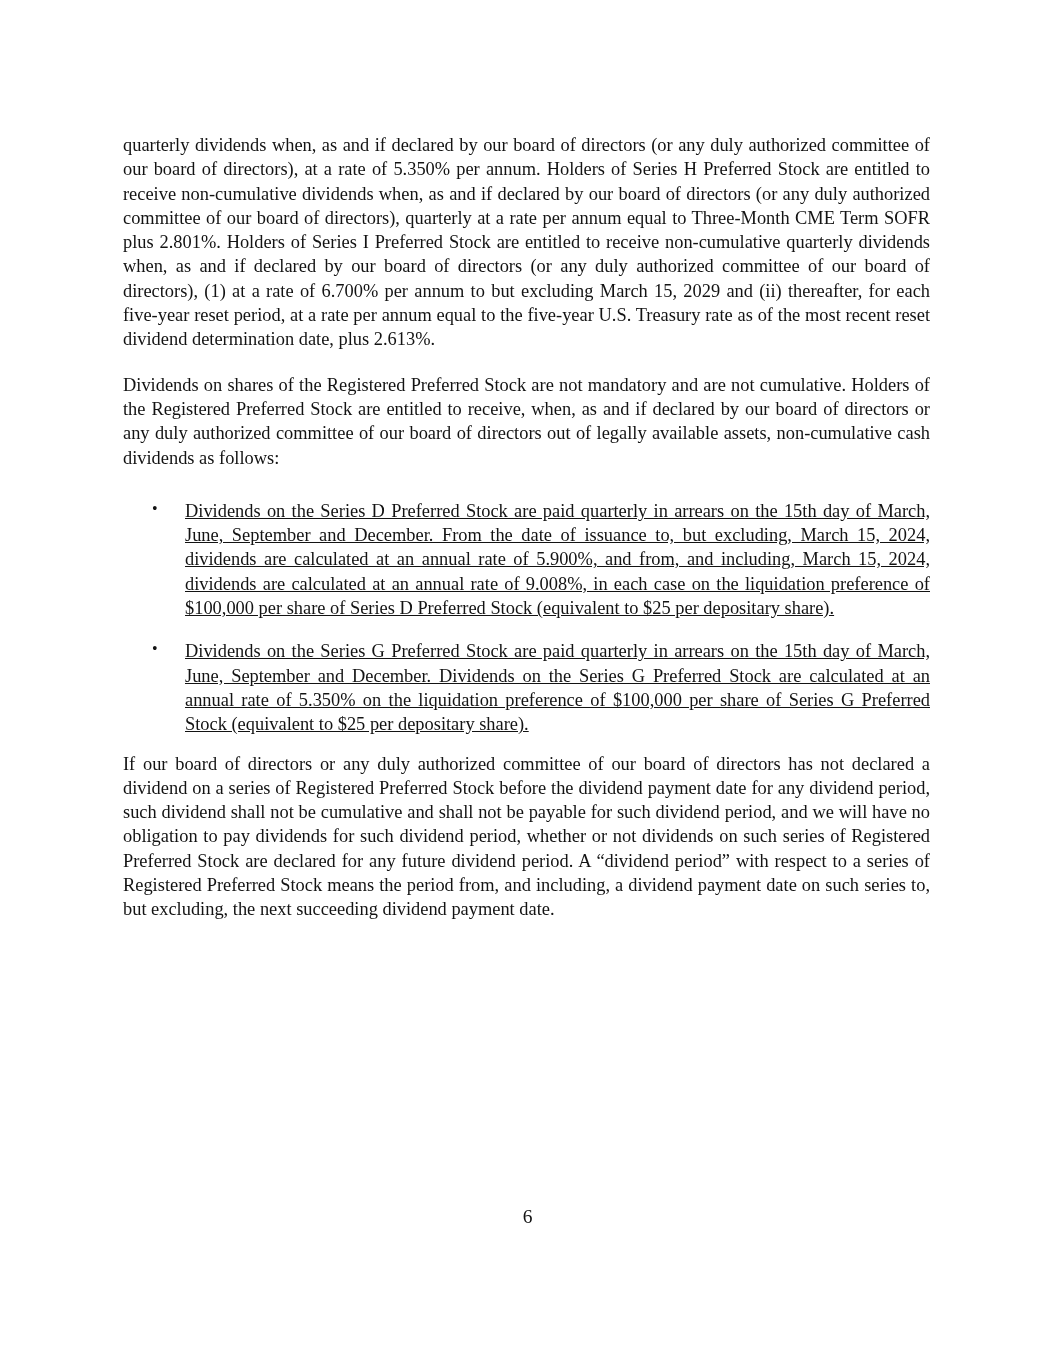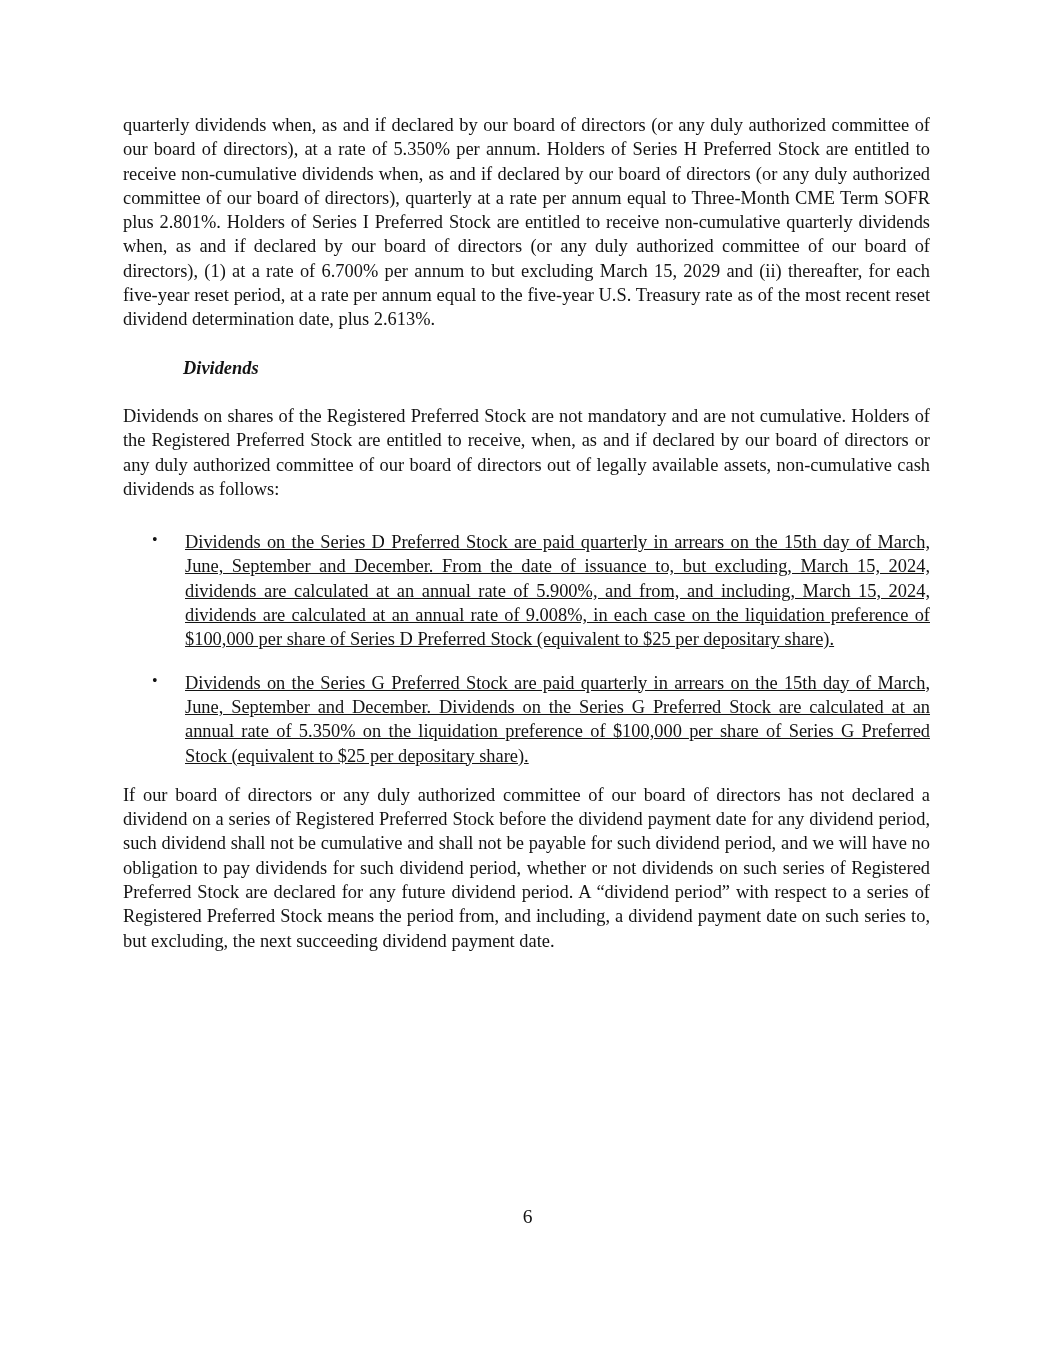--- a/index.html
+++ b/index.html
@@ -16,21 +16,21 @@
   .page {
     position: relative;
     width: 1055px;
     height: 1365px;
     background: #ffffff;
     overflow: hidden;
   }
   .content {
     position: absolute;
     left: 123px;
-    top: 113px;
+    top: 133px;
     width: 807px;
     font-size: 18.4px;
     line-height: 24.3px;
     text-align: justify;
   }
   .content p {
     margin: 0 0 21px 0;
   }
   .heading {
     margin: 24px 0 24px 0;
@@ -75,21 +75,20 @@
 </style>
 </head>
 <body>
 
 <div class="page">
   <div class="content">
 
     <p>quarterly dividends when, as and if declared by our board of directors (or any duly authorized committee of our board of directors), at a rate of 5.350% per annum. Holders of Series H Preferred Stock are entitled to receive non-cumulative dividends when, as and if declared by our board of directors (or any duly authorized committee of our board of directors), quarterly at a rate per annum equal to Three-Month CME Term SOFR  plus 2.801%. Holders of Series I Preferred Stock are entitled to receive non-cumulative quarterly dividends when, as and if declared by our board of directors (or any duly authorized committee of our board of directors), (1) at a rate of 6.700% per annum to but excluding March 15, 2029 and (ii) thereafter, for each five-year reset period, at a rate per annum equal to the five-year U.S. Treasury rate as of the most recent reset dividend determination date, plus 2.613%.</p>
 
 
-    <h3 class="heading">Dividends</h3>
 
     <p>Dividends on shares of the Registered Preferred Stock are not mandatory and are not cumulative. Holders of the Registered Preferred Stock are entitled to receive, when, as and if declared by our board of directors or any duly authorized committee of our board of directors out of legally available assets, non-cumulative cash dividends as follows:</p>
 
     <div class="bullet-list">
 
       <div class="bullet">
         <span class="marker">•</span>
         <span class="bullet-text">Dividends on the Series D Preferred Stock are paid quarterly in arrears on the 15th day of March, June, September and December. From the date of issuance to, but excluding, March 15, 2024, dividends are calculated at an annual rate of 5.900%, and from, and including, March 15, 2024, dividends are calculated at an annual rate of 9.008%, in each case on the liquidation preference of $100,000 per share of Series D Preferred Stock (equivalent to $25 per depositary share).</span>
       </div>
 

